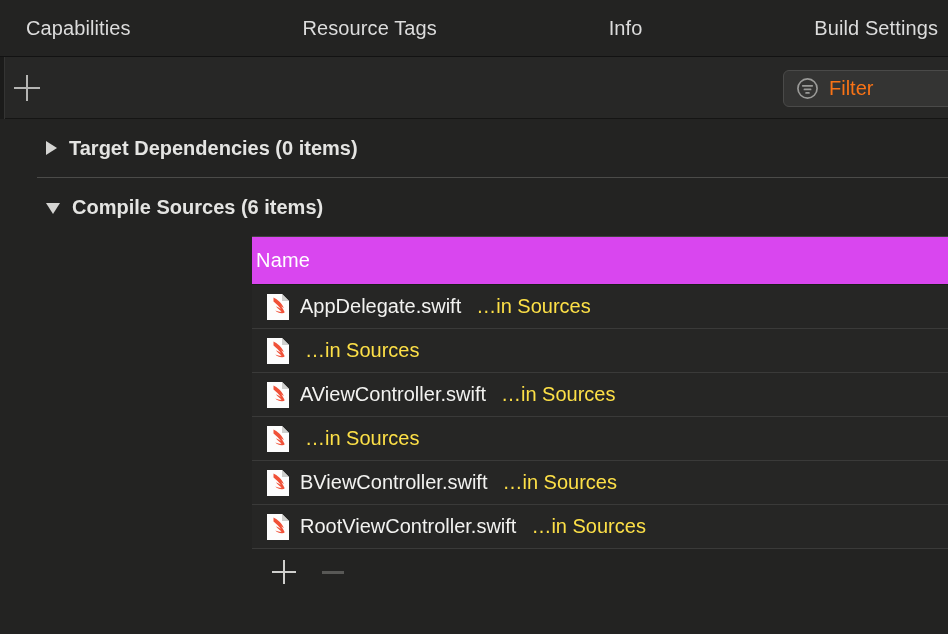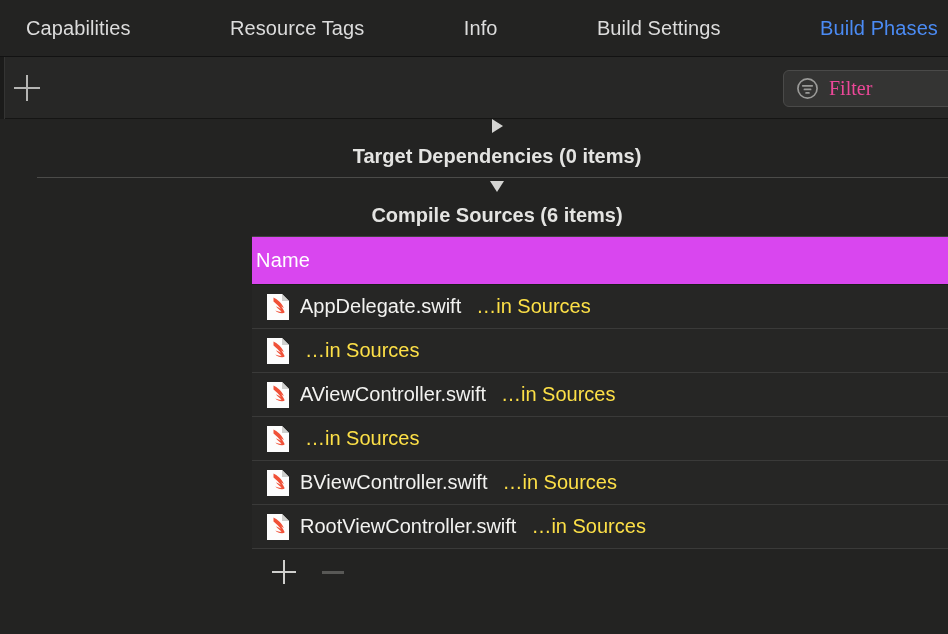--- a/index.html
+++ b/index.html
@@ -89,23 +89,22 @@
     border: 1px solid #4a4a49;
     border-radius: 6px;
     display: flex;
     align-items: center;
     padding-left: 11px;
     gap: 9px;
   }
   .filter-icon { width: 25px; height: 25px; flex: 0 0 auto; }
   .filter-placeholder {
     font-size: 20px;
-    color: #ec4899;
-    white-space: nowrap;
-    font-family: Liberation Serif, serif;
+    color: #f97316;
+    white-space: nowrap;
   }
 
   
   .body {
     position: absolute;
     left: 0; top: 119px;
     width: 948px; height: 515px;
     background: #232322;
     overflow: hidden;
   }
@@ -114,21 +113,20 @@
     position: relative;
     width: 100%;
   }
   .phase-header {
     display: flex;
     align-items: center;
     gap: 12px;
     height: 58px;
     padding-left: 46px;
     cursor: default;
-    flex-direction: column;
   }
   .tri {
     width: 0; height: 0;
     flex: 0 0 auto;
   }
   .tri.collapsed {
     border-left: 11px solid #d4d4d2;
     border-top: 7px solid transparent;
     border-bottom: 7px solid transparent;
   }
@@ -214,21 +212,20 @@
 <body>
 
 <div class="window">
 
   <div class="tabbar">
     <div class="tabbar-inner">
       <div class="tab">Capabilities</div>
       <div class="tab">Resource Tags</div>
       <div class="tab">Info</div>
       <div class="tab">Build Settings</div>
-      <div class="tab active">Build Phases</div>
     </div>
   </div>
 
   <div class="toolbar"></div>
   <div class="edge-strip"></div>
 
   <div class="add-phase-btn">
     <div class="plus-h"></div>
     <div class="plus-v"></div>
   </div>

